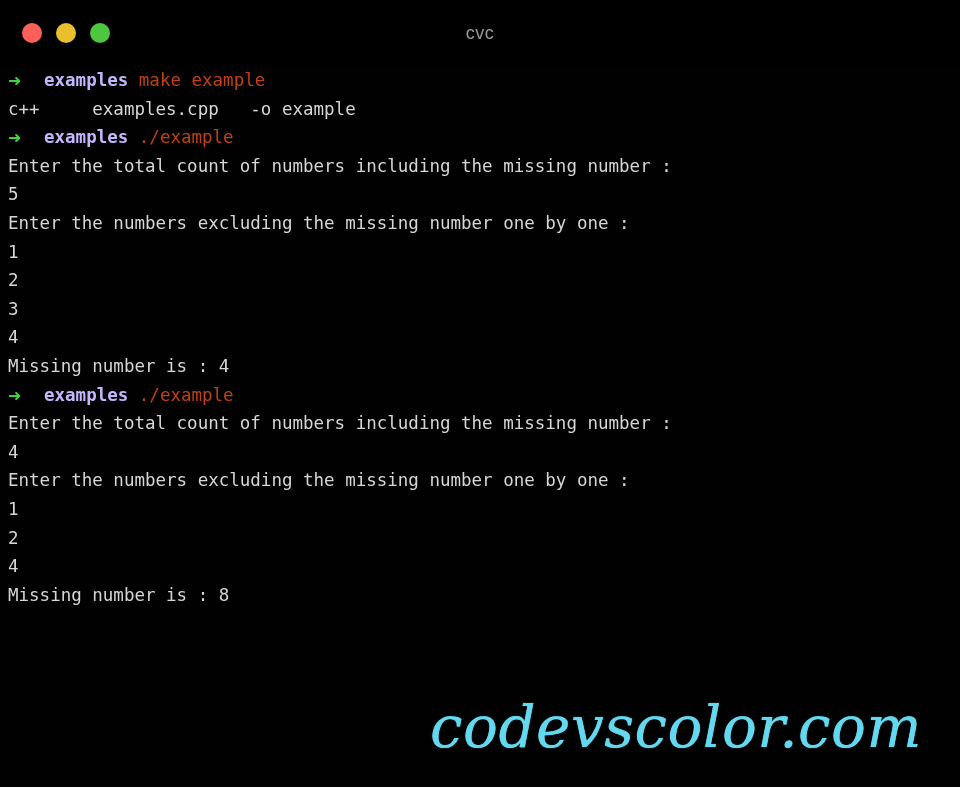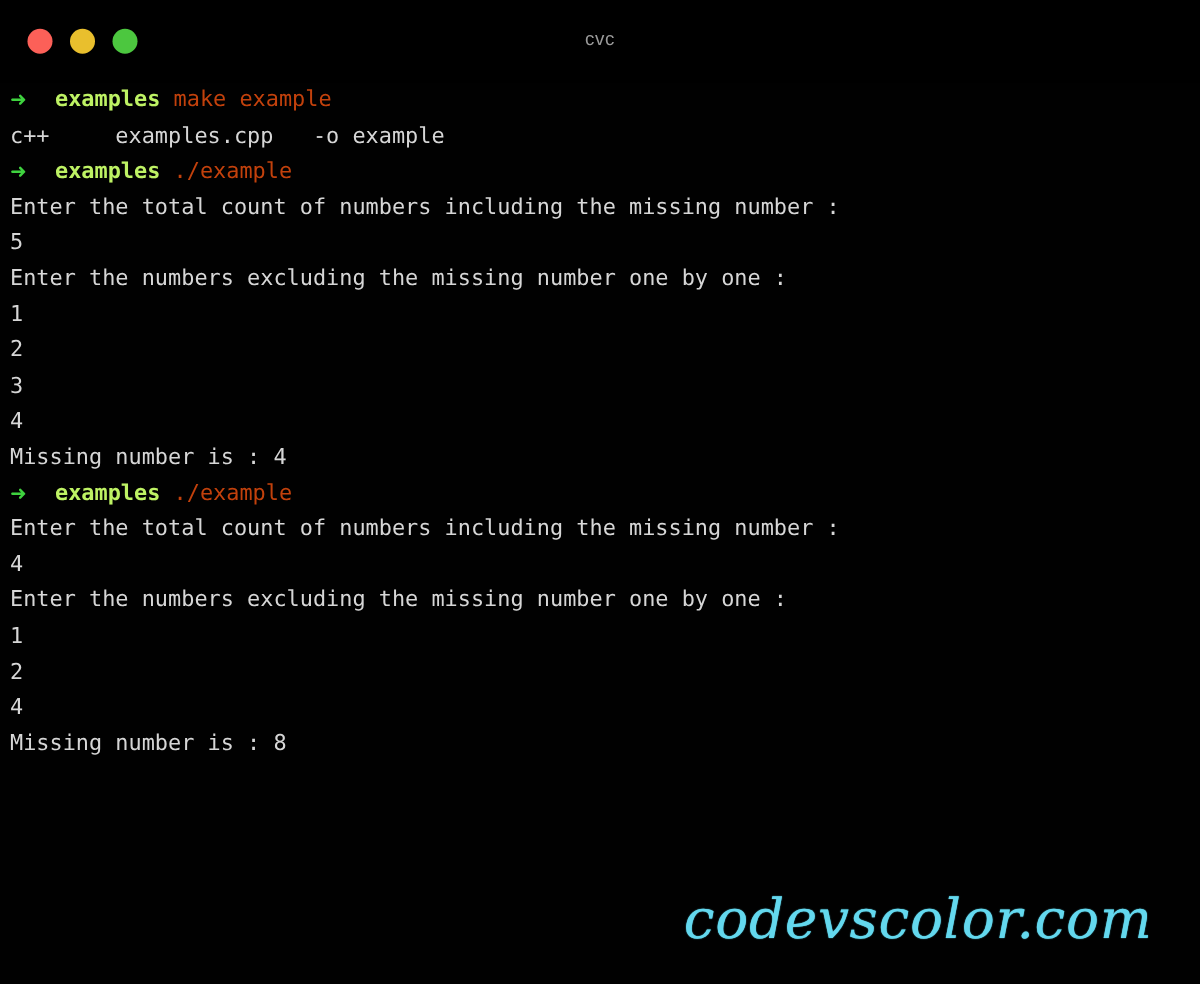--- a/index.html
+++ b/index.html
@@ -44,21 +44,21 @@
     border-radius: 50%;
     display: block;
   }
   #window-title {
     position: absolute;
     left: 0;
     right: 0;
     top: 23px;
     text-align: center;
     font-family: "Liberation Sans", sans-serif;
-    font-size: 15px;
+    font-size: 18px;
     letter-spacing: 0.5px;
     color: #9a9a9a;
   }
 
   
   #terminal-body {
     position: absolute;
     top: 66px;
     left: 0;
     width: 960px;
@@ -80,21 +80,21 @@
   }
 
   .prompt-arrow {
     color: #3fd33f;
     font-family: "DejaVu Sans", sans-serif;
     font-size: 16px;
     display: inline-block;
     width: 36px;
   }
   .prompt-dir {
-    color: #bef264;
+    color: #c4b5fd;
     font-weight: bold;
     font-family: "DejaVu Sans Mono", monospace;
   }
   .cmd-text {
     color: #c2410c;
   }
   .out-text {
     color: #d6d6d6;
   }
 
@@ -108,21 +108,21 @@
   }
 
   
   #watermark {
     position: absolute;
     right: 38px;
     bottom: 26px;
     color: #63d8ee;
     font-family: "DejaVu Serif", serif;
     font-style: italic;
-    font-size: 44px;
+    font-size: 58px;
     letter-spacing: 0.5px;
     text-shadow: 0 0 1px #63d8ee;
     white-space: nowrap;
   }
 </style>
 </head>
 <body>
 
 <div id="terminal-window">
 

